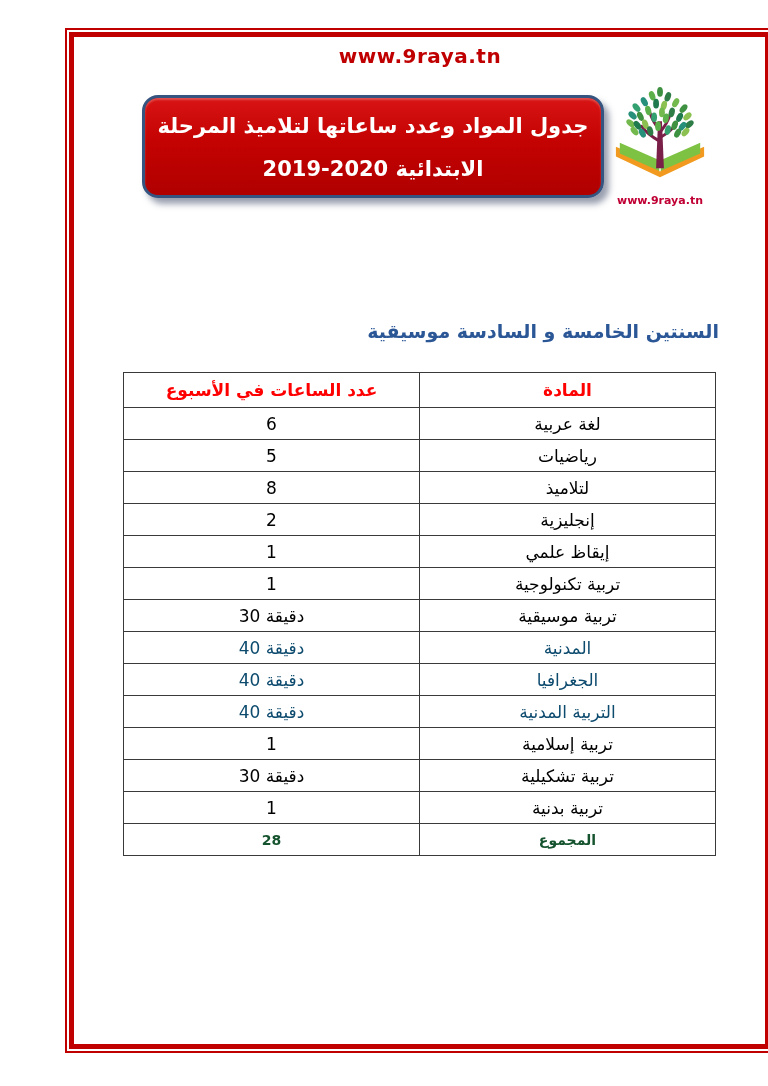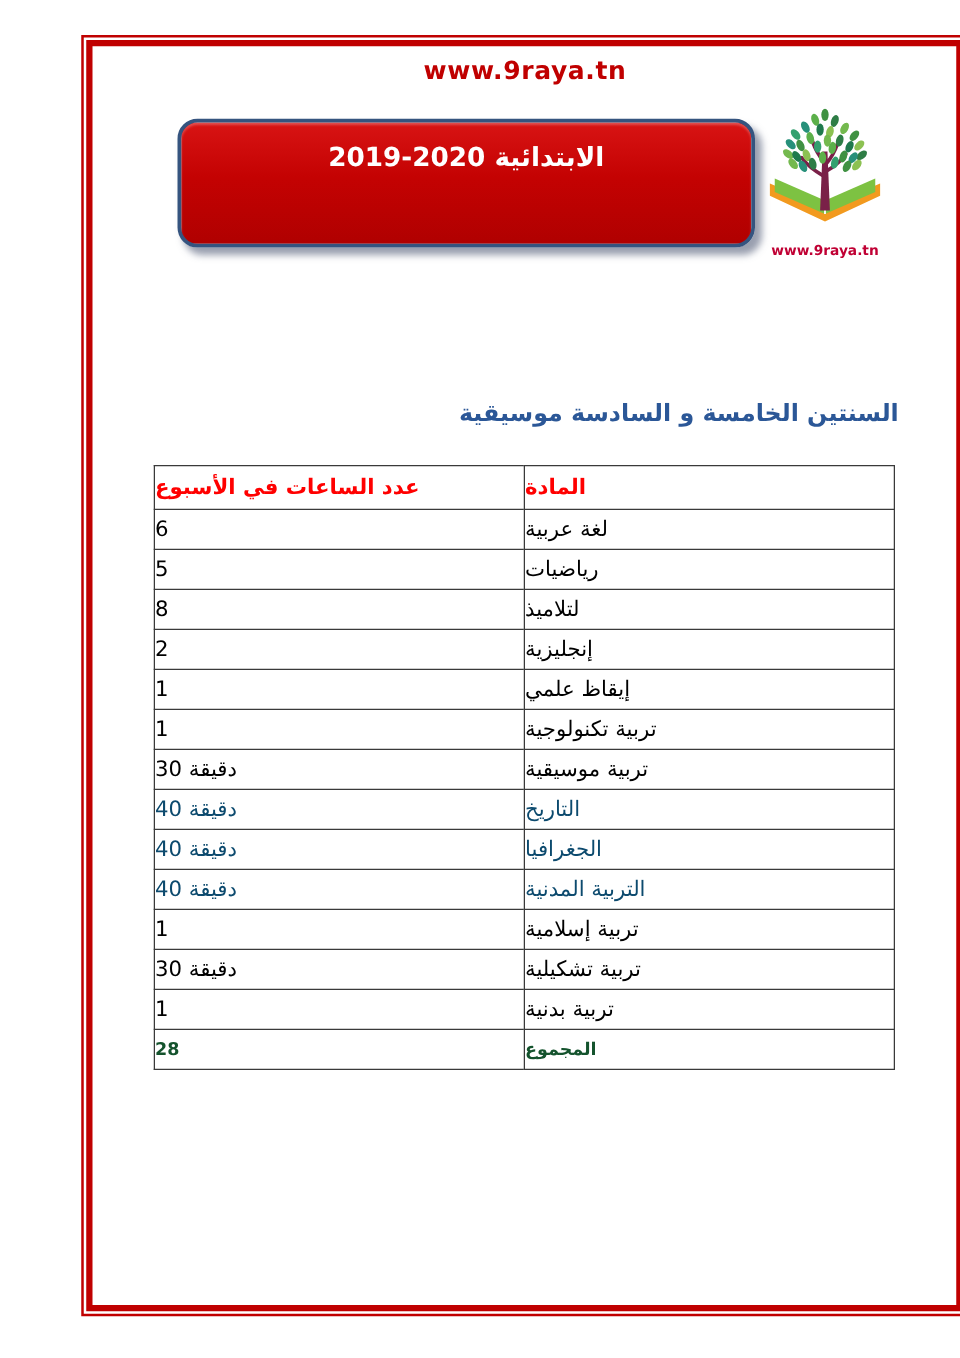--- a/index.html
+++ b/index.html
@@ -27,38 +27,39 @@
   .logo-caption { margin-top:8px; font-size:11px; font-weight:bold; color:#c00034; }
 
   .section-heading { position:absolute; right:85px; top:320px; direction:rtl;
                      white-space:nowrap; color:#2b5797; font-weight:bold; font-size:19px; }
 
   table.subjects { position:absolute; left:87px; top:372px; width:592px;
                    border-collapse:collapse; table-layout:fixed; direction:rtl; }
   table.subjects col.c-subject { width:296px; }
   table.subjects col.c-hours  { width:296px; }
   table.subjects th, table.subjects td {
-      border:1px solid #3a3a3a; text-align:left; vertical-align:middle;
+      border:1px solid #3a3a3a; text-align:center; vertical-align:middle;
       color:#000000; overflow:hidden; }
   table.subjects th { height:35px; color:#ff0000; font-weight:bold; font-size:17px; }
   table.subjects td { height:32px; font-size:17px; font-weight:normal; }
   td.hours-cell { direction:ltr; font-size:18px; }
   tr.red-row td { color:#0c4a6e; }
   tr.total-row td { color:#14532d; font-weight:bold; font-size:14px; }
 </style>
 </head>
 <body>
 
 <div class="page">
 
   <div class="frame"></div>
 
   <div class="site-url">www.9raya.tn</div>
 
   <div class="banner">
+    <div>جدول المواد وعدد ساعاتها لتلاميذ المرحلة</div>
     <div>الابتدائية 2020-2019</div>
   </div>
 
   <div class="logo">
     <svg width="98" height="102" viewBox="0 0 100 100">
 
       <polygon points="5,62 50,81 95,62 95,72 50,93 5,72" fill="#f29a1f"></polygon>
       <polygon points="9,58 50,76 50,87 9,69" fill="#7dc242"></polygon>
       <polygon points="91,58 50,76 50,87 91,69" fill="#7dc242"></polygon>
       <path d="M50,76 L50,87" stroke="#ffffff" stroke-width="1.5"></path>
@@ -139,21 +140,21 @@
       </tr>
       <tr>
         <td class="subject-cell">تربية تكنولوجية</td>
         <td class="hours-cell">1</td>
       </tr>
       <tr>
         <td class="subject-cell">تربية موسيقية</td>
         <td class="hours-cell">30 دقيقة</td>
       </tr>
       <tr class="red-row">
-        <td class="subject-cell">التاريخ</td>
+        <td class="subject-cell">المدنية</td>
         <td class="hours-cell">40 دقيقة</td>
       </tr>
       <tr class="red-row">
         <td class="subject-cell">الجغرافيا</td>
         <td class="hours-cell">40 دقيقة</td>
       </tr>
       <tr class="red-row">
         <td class="subject-cell">التربية المدنية</td>
         <td class="hours-cell">40 دقيقة</td>
       </tr>

